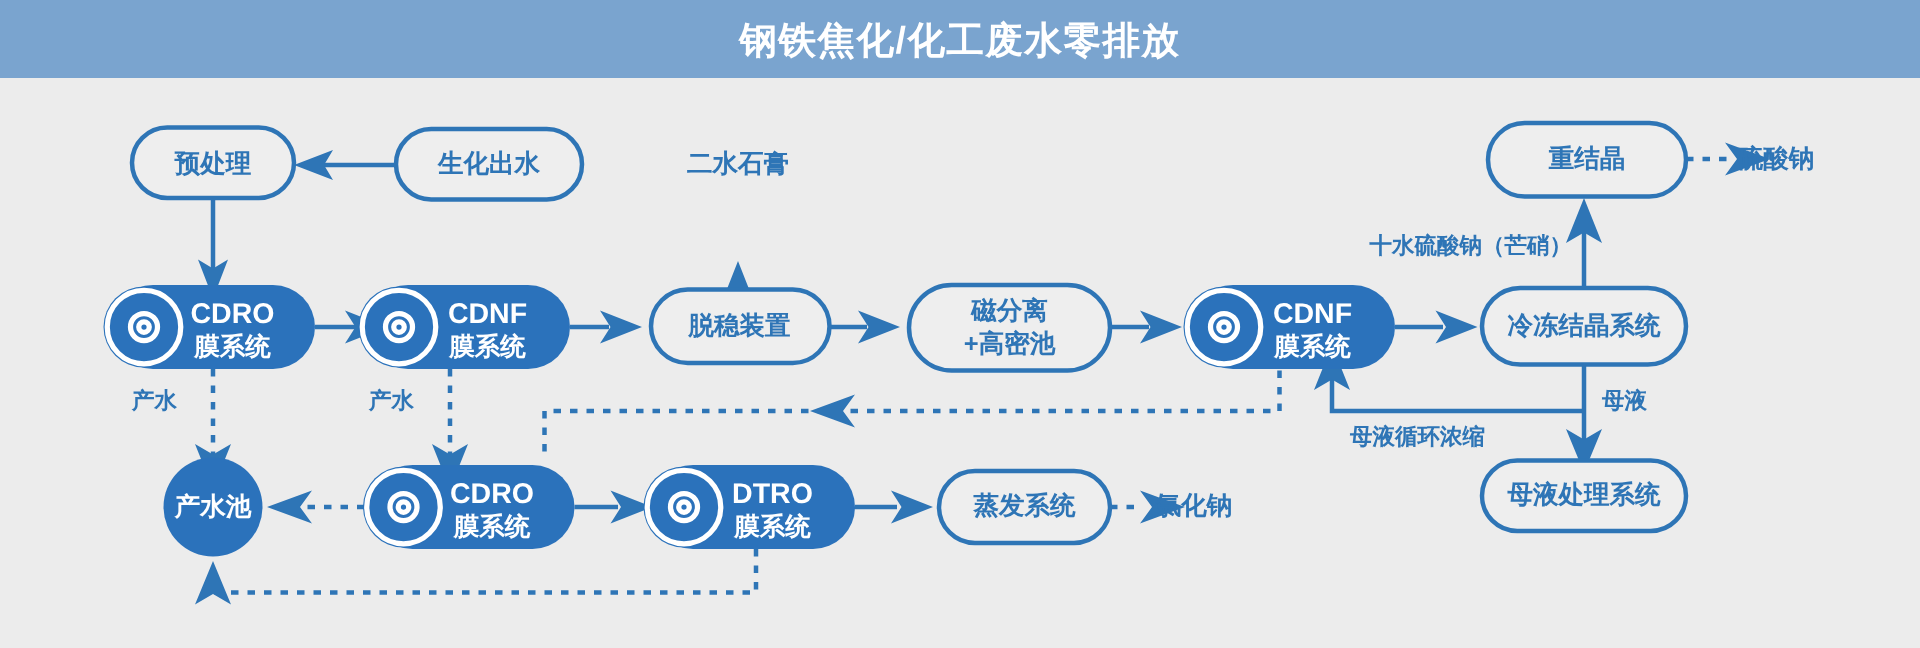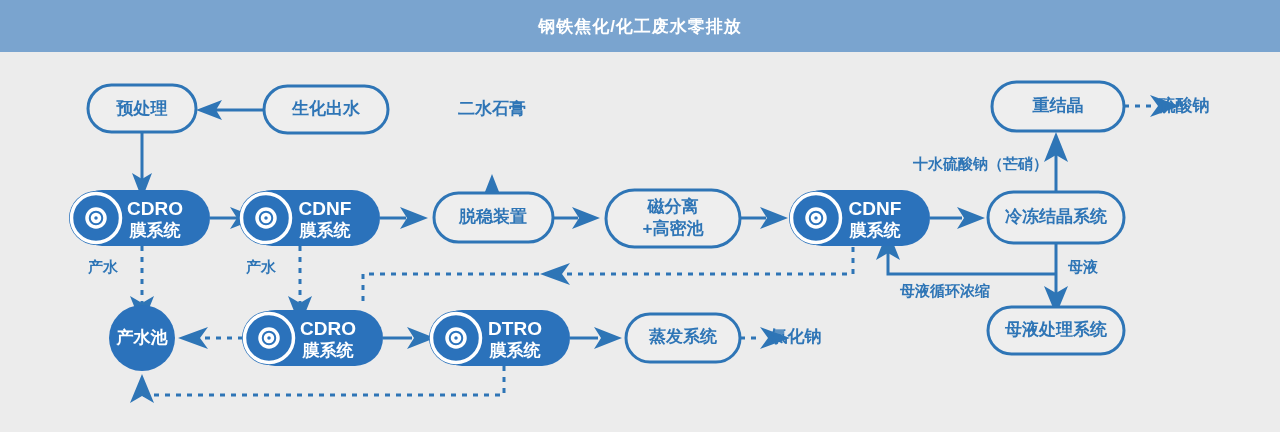--- a/index.html
+++ b/index.html
@@ -9,21 +9,21 @@
     font-family:"Liberation Sans","DejaVu Sans",sans-serif;
     overflow:hidden;
   }
   #root{position:relative;width:1280px;height:432px;}
   .header{
     position:absolute;left:0;top:0;width:1280px;height:52px;
     background:#7aa4cf;
     display:flex;align-items:center;justify-content:center;
   }
   .header-title{
-    color:#ffffff;font-size:17px;font-weight:bold;letter-spacing:1px;
+    color:#ffffff;font-size:25px;font-weight:bold;letter-spacing:1px;
     white-space:nowrap;
   }
   svg.diagram{position:absolute;left:0;top:52px;width:1280px;height:380px;display:block;}
   .nodeLabel{
     font-family:"Liberation Sans","DejaVu Sans",sans-serif;
     font-size:17px;font-weight:bold;text-anchor:middle;
     dominant-baseline:middle;
   }
   .lbl-outline{fill:#2e75b6;}
   .lbl-filled{fill:#ffffff;}

